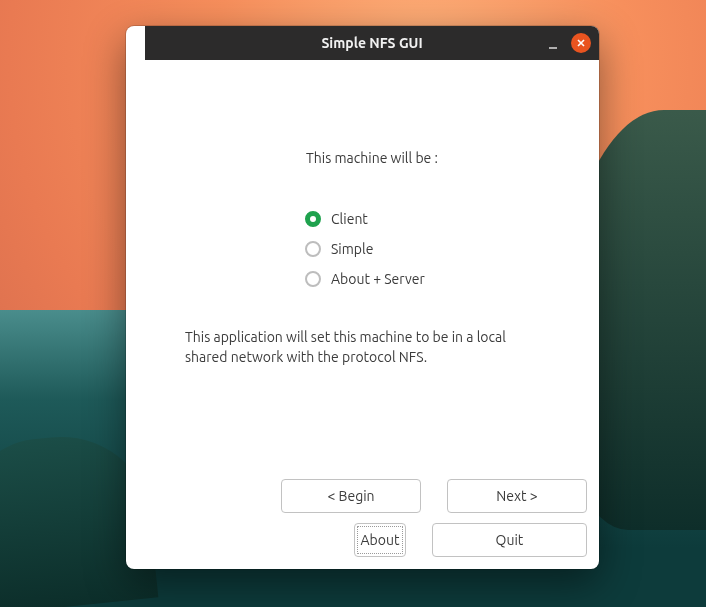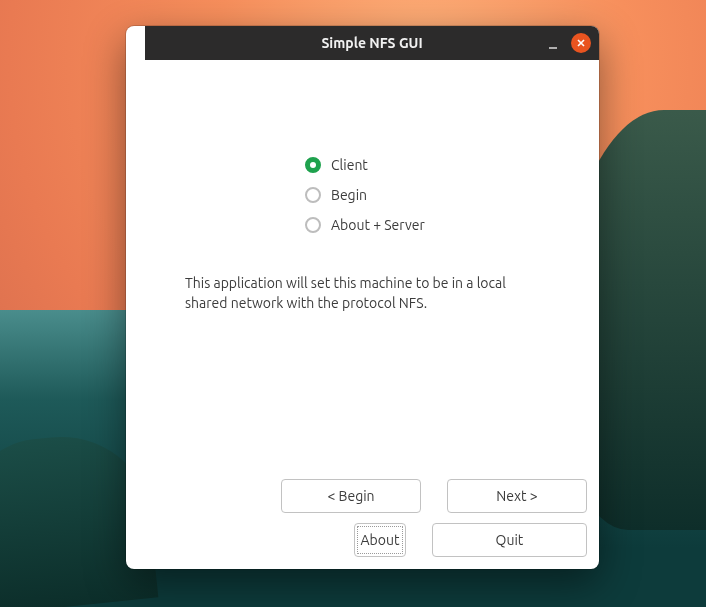--- a/index.html
+++ b/index.html
@@ -224,31 +224,32 @@
         <div class="tc-close">
           <svg width="10" height="10" viewBox="0 0 10 10">
               <line x1="2" y1="2" x2="8" y2="8" stroke="#fff" stroke-width="1.6"></line>
               <line x1="8" y1="2" x2="2" y2="8" stroke="#fff" stroke-width="1.6"></line>
             </svg>
         </div>
       </div>
     </div>
 
     <div class="content">
+      <div class="heading-line">This machine will be :</div>
 
       <div class="radios">
         <div class="radio-row selected">
           <span class="radio-outer">
               <span class="radio-inner"></span>
             </span>
           <span>Client</span>
         </div>
         <div class="radio-row">
           <span class="radio-outer"></span>
-          <span>Begin</span>
+          <span>Simple</span>
         </div>
         <div class="radio-row">
           <span class="radio-outer"></span>
           <span>About + Server</span>
         </div>
       </div>
 
       <div class="description">This application will set this machine to be in a local shared network with the protocol NFS.</div>
     </div>
 

